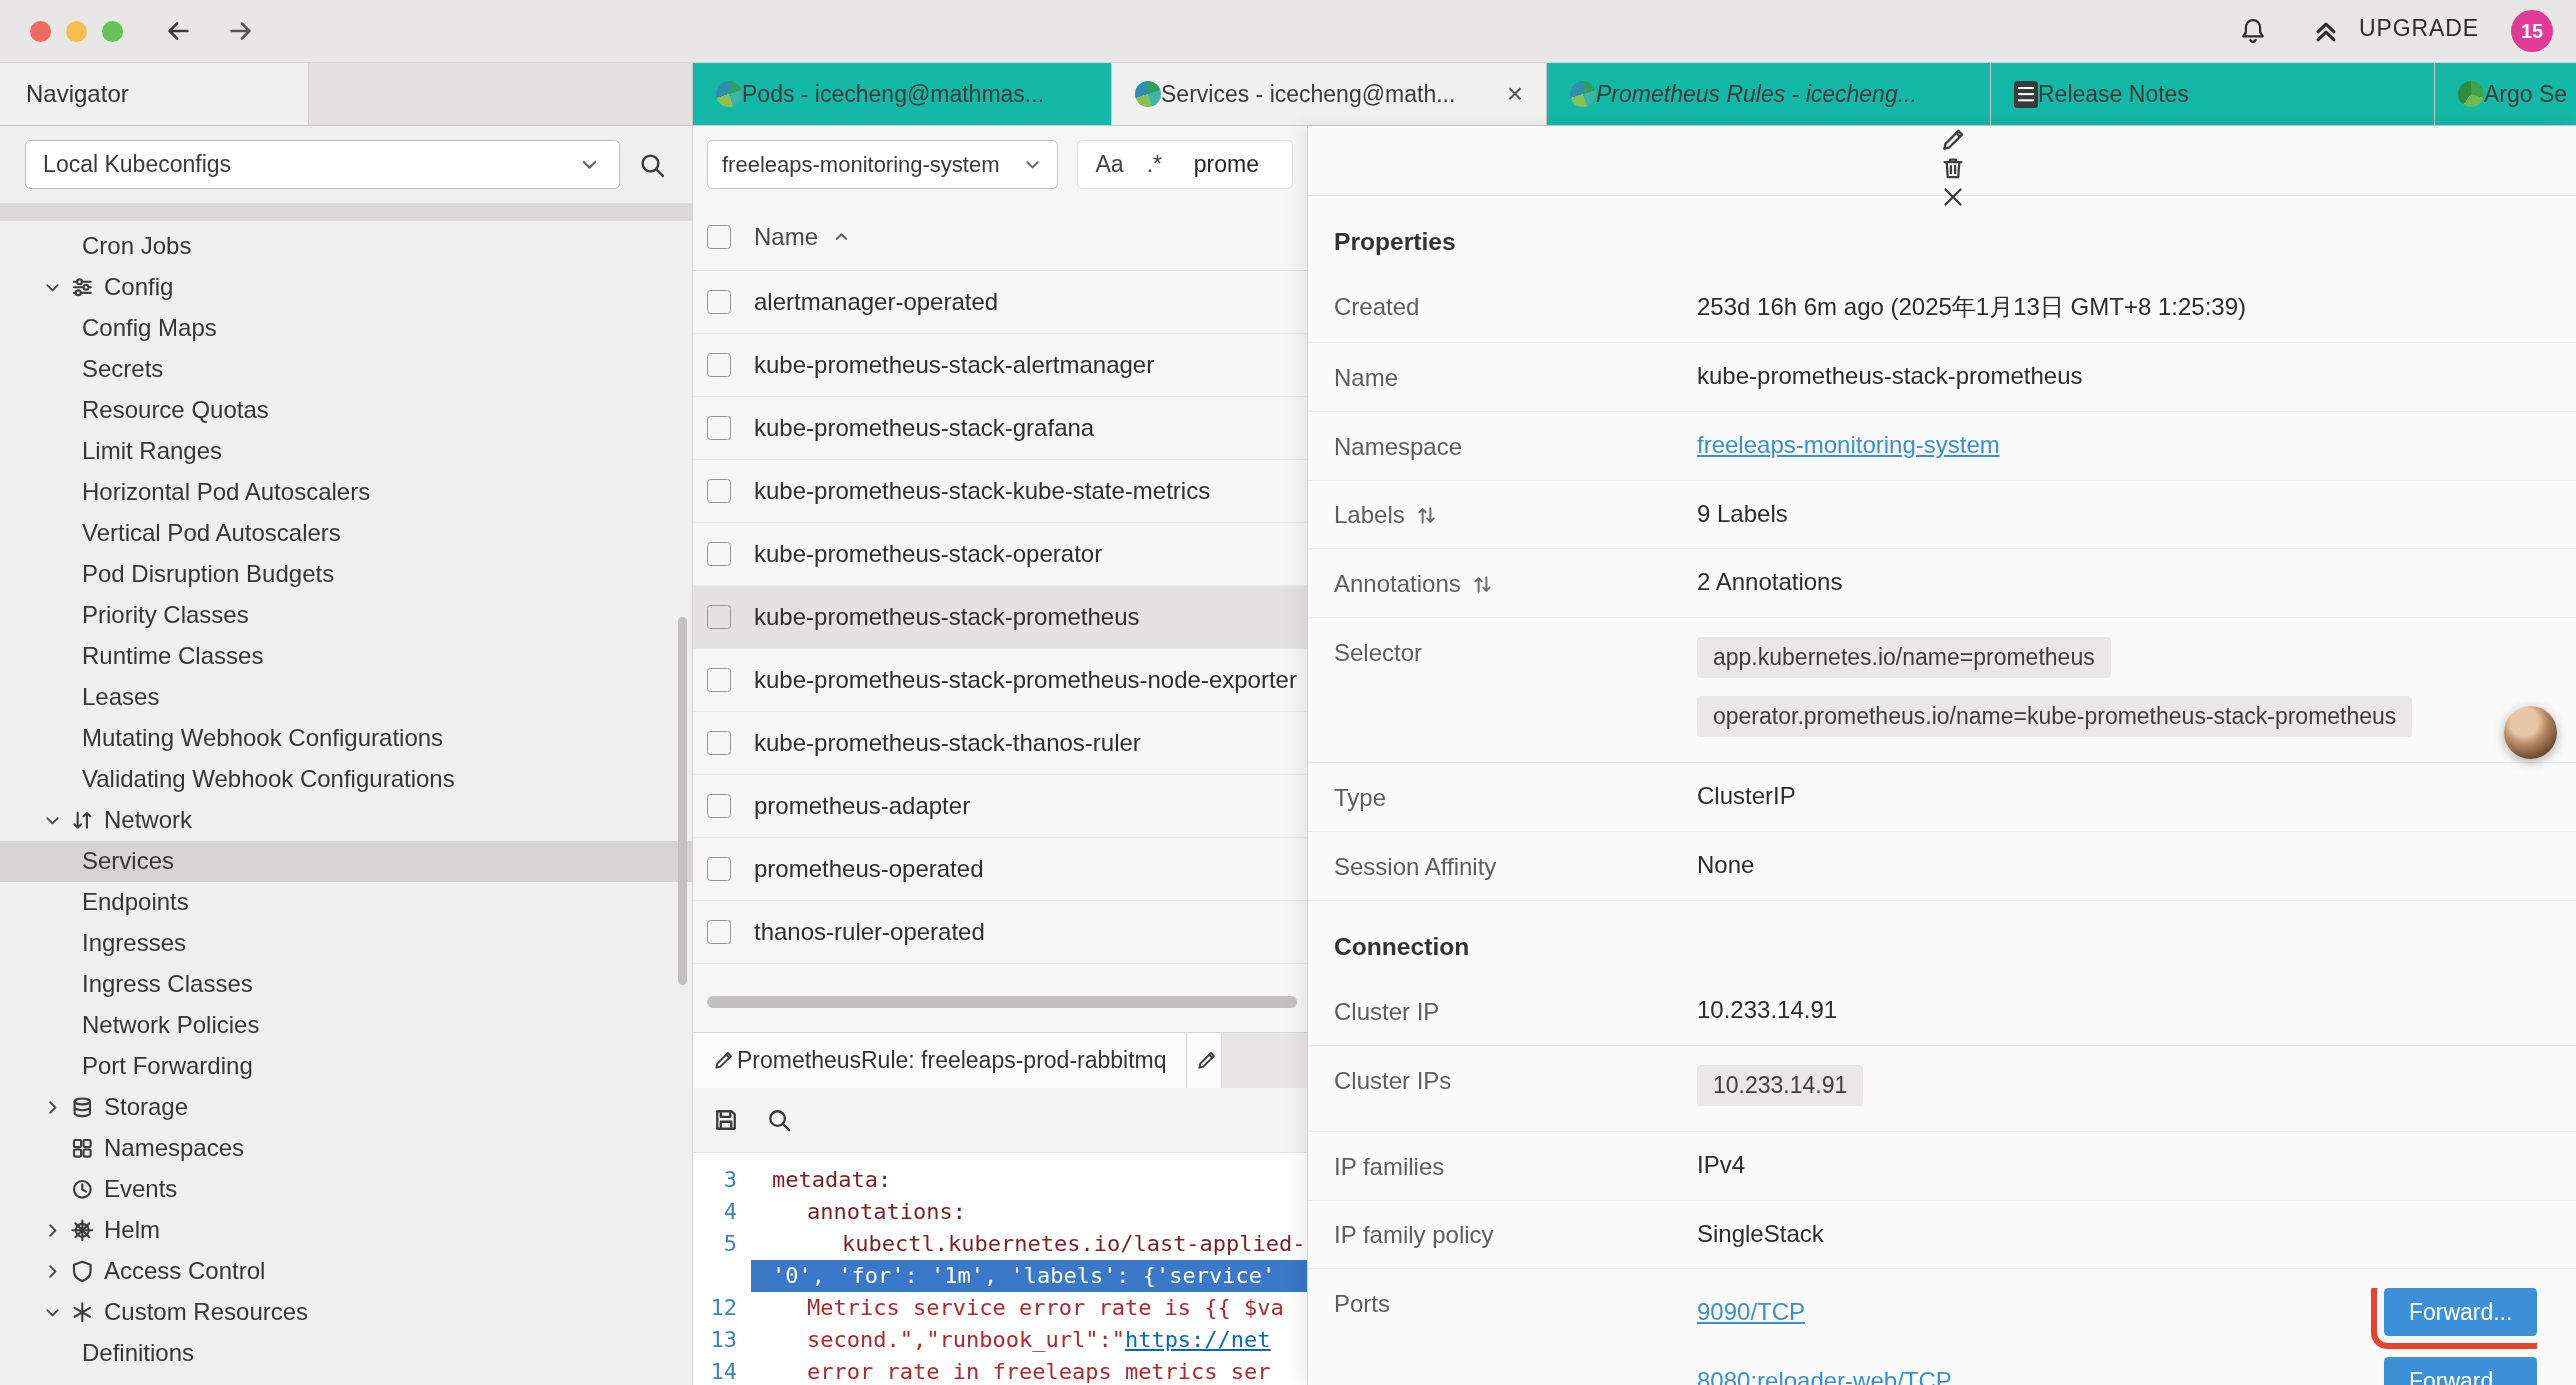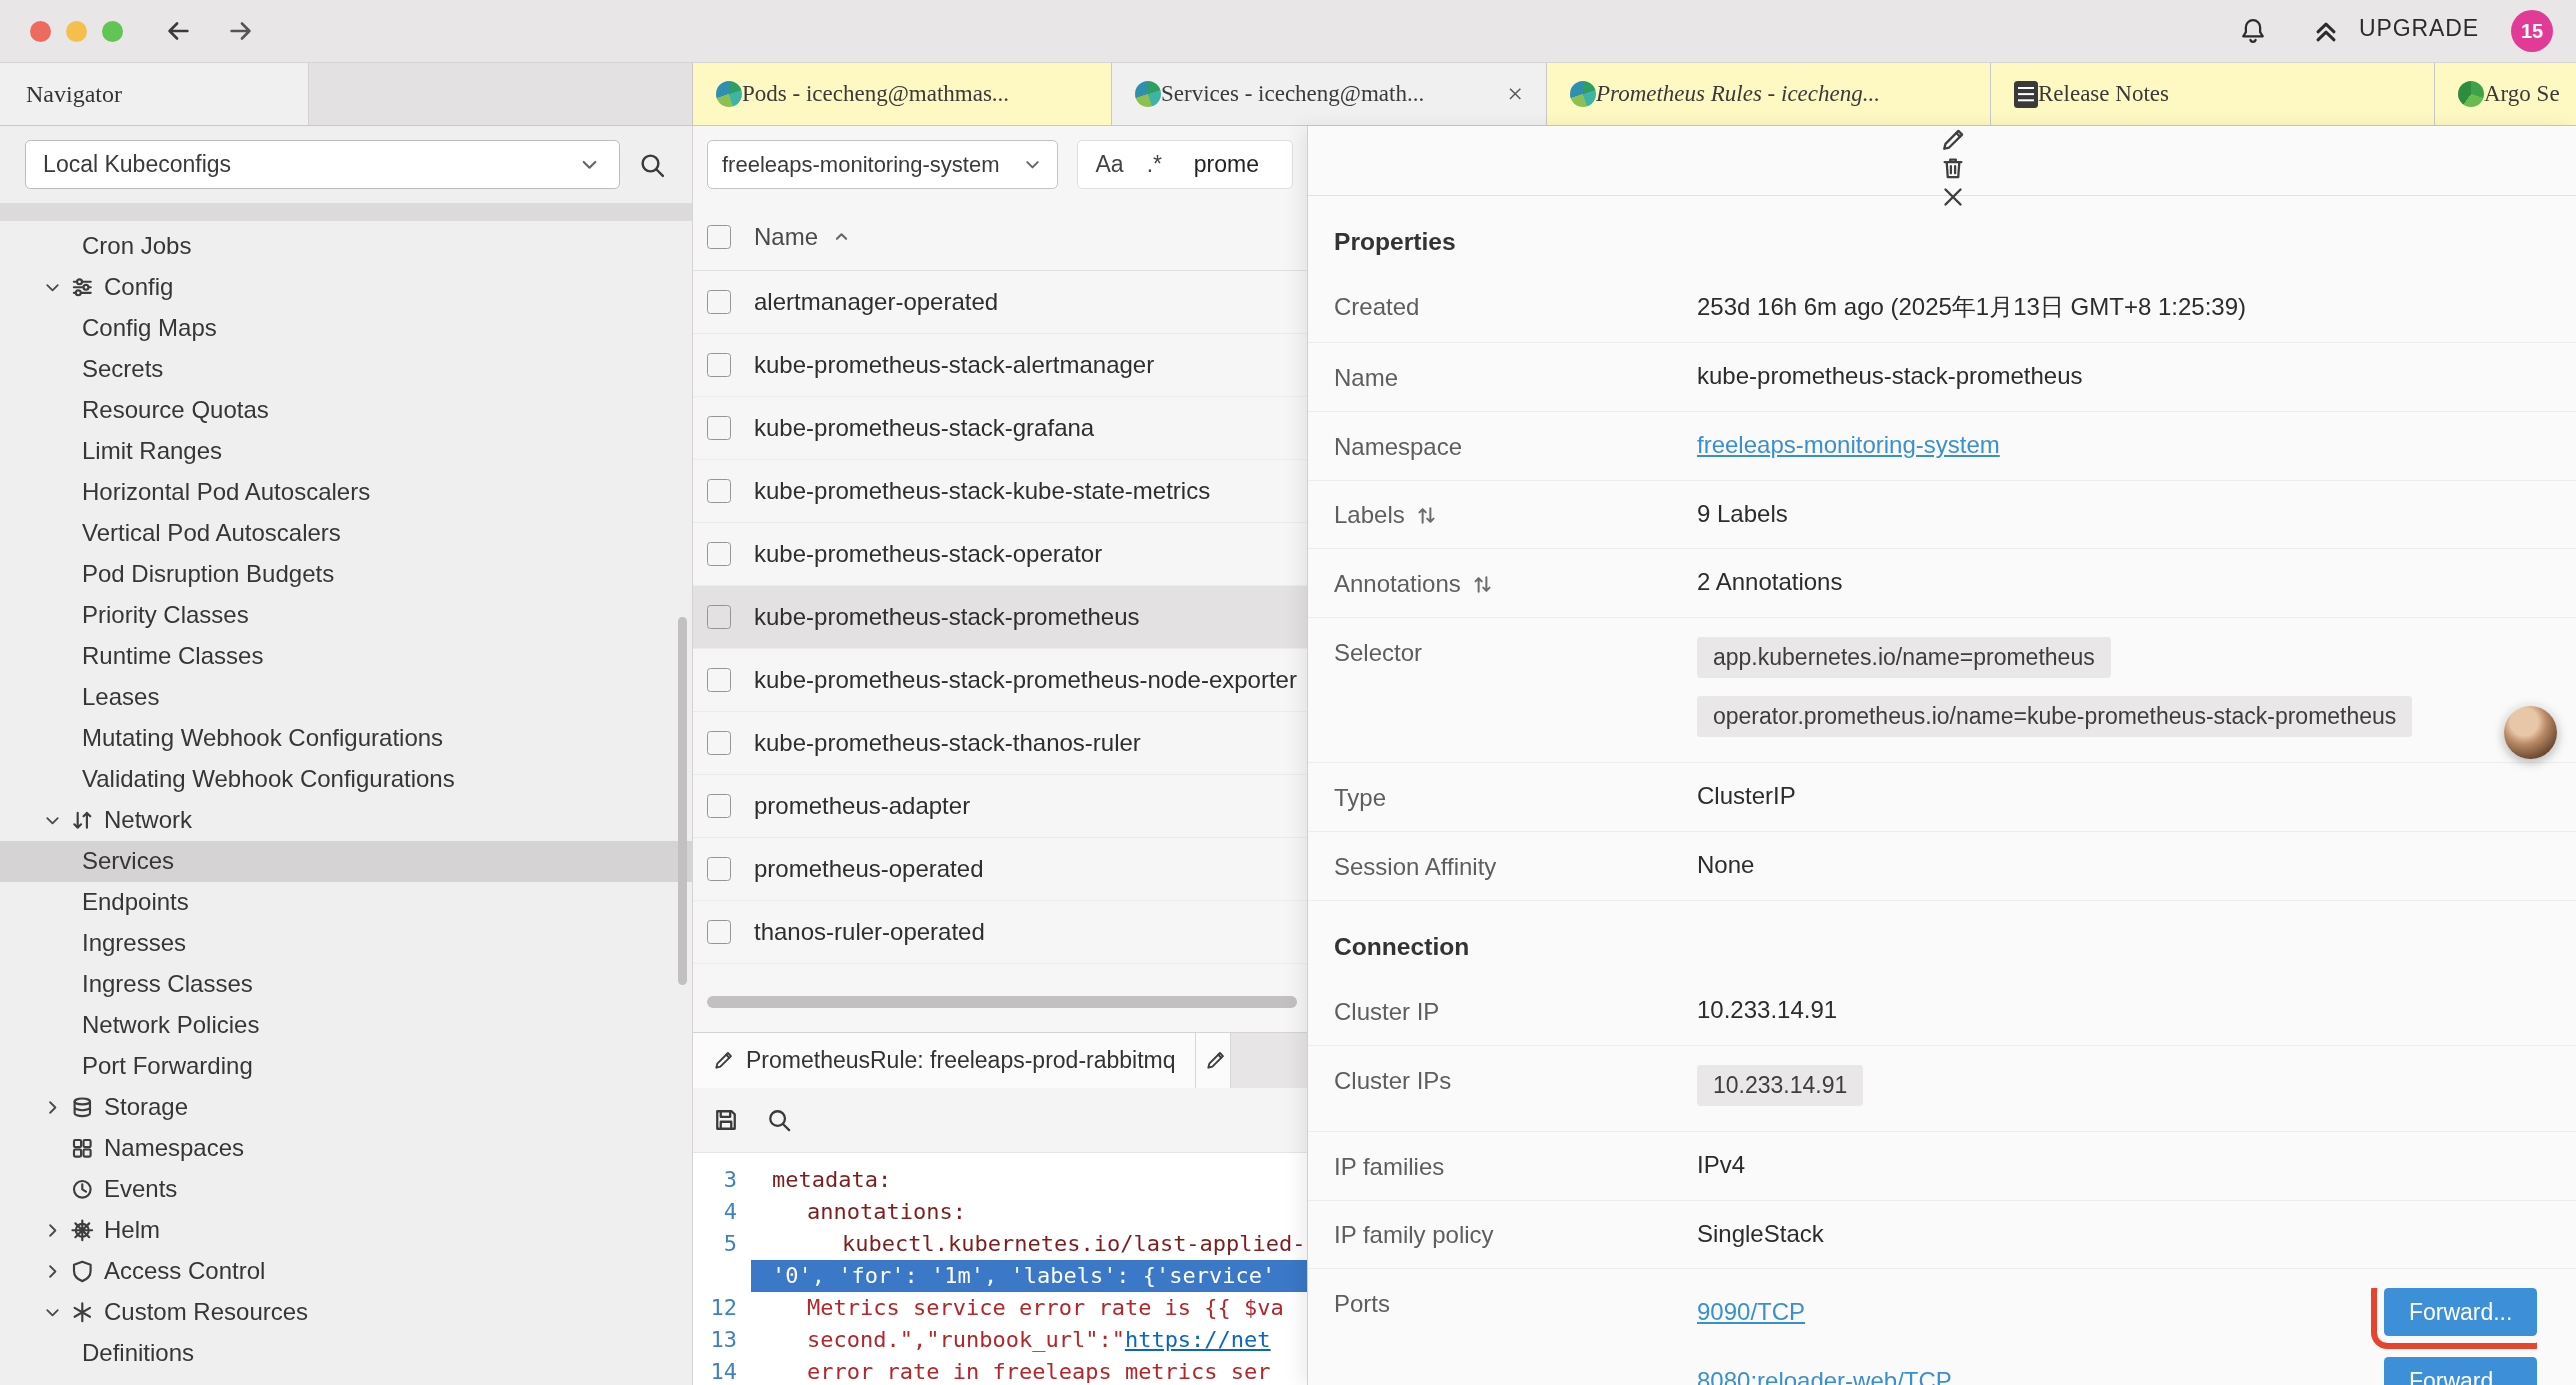--- a/index.html
+++ b/index.html
@@ -15,21 +15,21 @@
   .light { width:21px; height:21px; border-radius:50%; }
   .light.red { background:#ee6a5f; } .light.yellow { background:#f5bf4f; } .light.green { background:#61c454; }
   .navbtn { margin-left:40px; color:#3b3b3b; background:none; border:none; }
   .navbtn.fwd { margin-left:33px; color:#555; }
   .tb-spacer { flex:1; }
   .bell-btn { color:#2c2c2c; background:none; border:none; margin-right:42px; }
   .upgrade { display:flex; gap:17px; color:#2b2b2b; font-size:23px; letter-spacing:0.9px; }
   .count-badge { width:42px; height:42px; margin-left:32px; border-radius:50%; background:#e23a97; color:#fff; font-size:20px; font-weight:bold; display:flex; align-items:center; justify-content:center; }
 
   
-  .tabbar { height:63px; background:#fef9c3; display:flex; border-bottom:0.9px solid #c9c7c7;font-family:Liberation Serif, serif; }
+  .tabbar { height:63px; background:#14b8a6; display:flex; border-bottom:0.9px solid #c9c7c7; }
   .nav-head { width:693px; flex-shrink:0; background:#e3e1e1; display:flex; align-items:stretch; border-right:0.9px solid #c9c7c7; }
   .nav-tab { width:309px; background:#f1f0f0; display:flex; align-items:center; padding-left:26px; font-size:24px; color:#333; border-right:0.9px solid #d2d0d0; }
   #tabs { display:flex; flex:1; overflow:hidden; }
   .tab { display:flex; align-items:center; padding:0 23px; border-right:0.9px solid #c9c7c7; font-size:23px; color:#3a3a3a; flex-shrink:0; }
   .tab.active { background:#f1f0f0; }
   .tab.italic .tab-label { font-style:italic; }
   #tabs .tab:nth-child(1){width:419px} #tabs .tab:nth-child(2){width:435px}
   #tabs .tab:nth-child(3){width:444px} #tabs .tab:nth-child(4){width:444px}
   #tabs .tab:nth-child(5){width:289px; border-right:none;}
   .k8s-dot { width:26px; height:26px; border-radius:50%; flex-shrink:0;
@@ -71,21 +71,21 @@
   .sb-query { color:#222; margin-left:8.8px; }
   .thead { height:68px; display:flex; align-items:center; gap:23px; padding:0 14px; border-bottom:0.9px solid #e0dede; color:#4a4a4a; font-size:24px; }
   .thead .sort-ic { color:#666; margin-left:-10.5px; }
   .checkbox { width:24px; height:24px; border:1.8px solid #979595; border-radius:3.5px; flex-shrink:0; }
   .trow { height:63px; display:flex; align-items:center; gap:23px; padding:0 14px; border-bottom:0.9px solid #eceaea; font-size:24px; color:#2e2e2e; white-space:nowrap; overflow:hidden; }
   .trow.selected { background:#e3e1e1; }
   .hscroll { position:absolute; left:14px; right:10.5px; top:870px; height:12.3px; background:#c2c0c0; border-radius:6.1px; }
 
   .dock { position:absolute; left:0; right:0; bottom:0; height:353px; display:flex; flex-direction:column; }
   .dock-tabs { height:56px; background:#e7e5e5; display:flex; border-top:0.9px solid #d5d3d3; flex-shrink:0; }
-  .dock-tab { background:#fbfbfb; display:flex; align-items:center; gap:11px; padding:0 19px; font-size:23px; color:#333; border-right:0.9px solid #d8d6d6; white-space:nowrap; overflow:hidden;text-align:center; }
+  .dock-tab { background:#fbfbfb; display:flex; align-items:center; gap:2px; padding:0 19px; font-size:23px; color:#333; border-right:0.9px solid #d8d6d6; white-space:nowrap; overflow:hidden;text-align:center; }
   .dock-tab .pencil-ic { color:#3c3c3c; flex-shrink:0; }
   .dock-tab.sliver { width:35px; padding:0 8.8px; }
   .dock-toolbar { height:65px; background:#f5f4f4; display:flex; align-items:center; gap:24.6px; padding:0 19px; border-bottom:0.9px solid #e5e3e3; color:#2f2f2f; flex-shrink:0; }
   .editor { flex:1; background:#fff; font-family:"DejaVu Sans Mono", monospace; font-size:22px; overflow:hidden; padding-top:10.5px; }
   .eline { display:flex; height:32px; line-height:32px; }
   .gut { width:58px; text-align:right; padding-right:14px; color:#3f82c4; flex-shrink:0; }
   .code { white-space:pre; color:#333; }
   .eline.sel .code { background:#3b78c7; color:#fff; flex:1; }
   .seg-key { color:#7e1d1d; } .seg-string { color:#b3262a; }
   .seg-link { color:#0a66c2; text-decoration:underline; } .seg-plain { color:inherit;text-align:right; }

